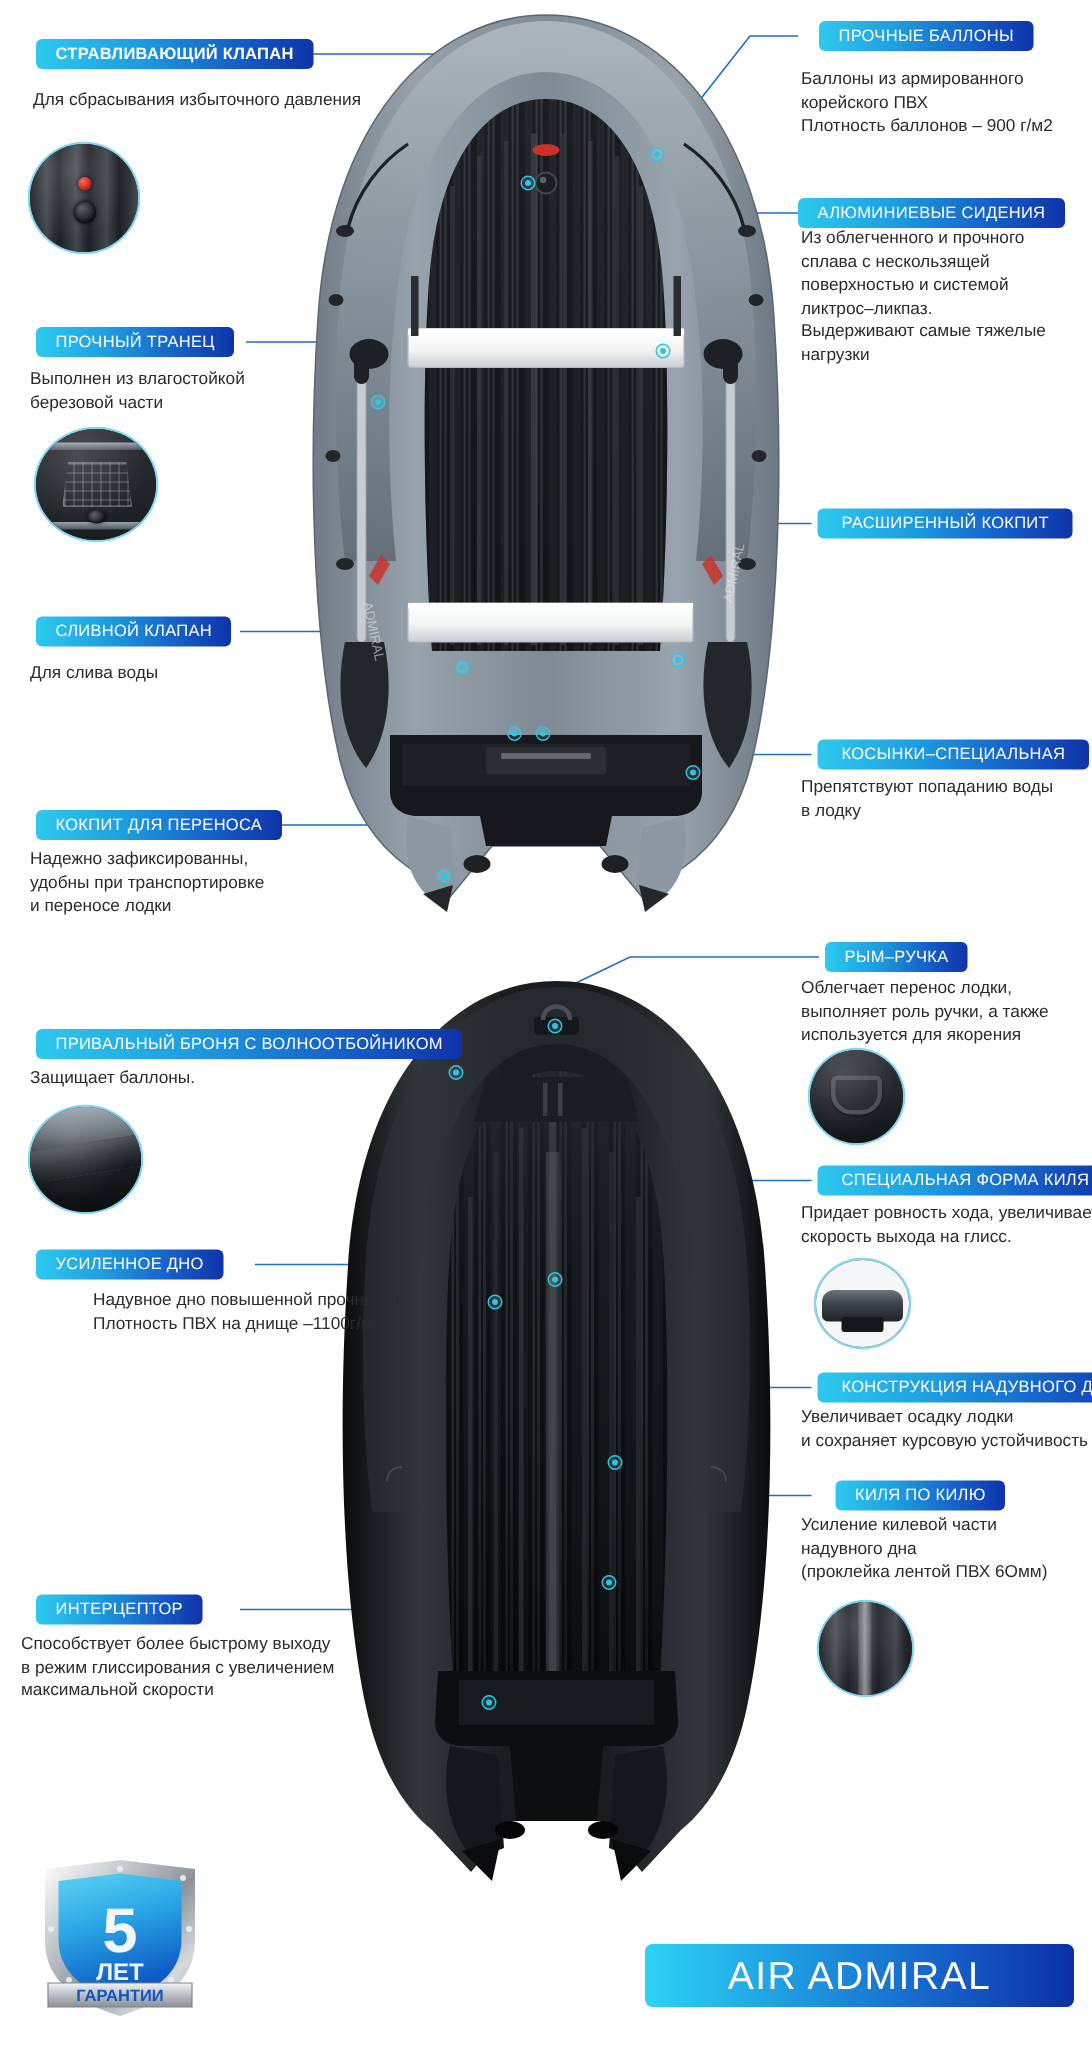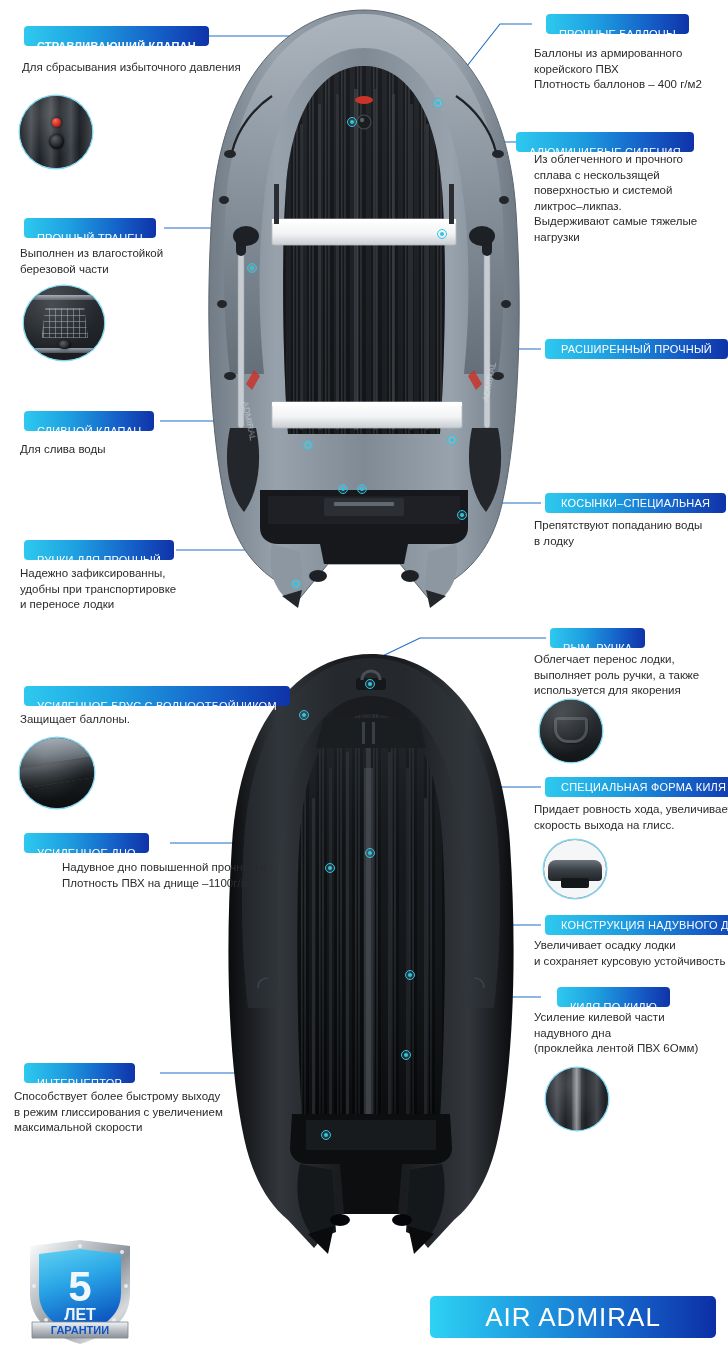--- a/index.html
+++ b/index.html
@@ -13,21 +13,21 @@
 
   
   #lines { position: absolute; inset: 0; width: 728px; height: 1366px; z-index: 5; pointer-events: none; }
 
   
   .badge {
     position: absolute;
     z-index: 20;
     height: 20px;
     line-height: 20px;
-    padding: 10px 13px;
+    padding: 0 13px;
     border-radius: 4px;
     color: #ffffff;
     font-size: 11px;
     letter-spacing: .2px;
     white-space: nowrap;
     background: linear-gradient(90deg,#2ec9ef 0%, #1e9fe0 35%, #1560c8 72%, #0f33a8 100%);
     font-family: "Liberation Sans", sans-serif;
     text-align: center;
   }
   .badge.wide { padding: 0 16px; }
@@ -398,67 +398,67 @@
   <div class="photo" style="left:20px; top:96px; width:72px; height:72px;">
     <div class="ribs"></div>
     <div class="glow"></div>
     <div class="red-btn" style="left:32px; top:22px;"></div>
     <div class="black-btn" style="left:29px; top:38px;"></div>
   </div>
 
   <div class="badge" style="left:546px; top:14px;">ПРОЧНЫЕ БАЛЛОНЫ</div>
   <div class="desc" style="left:534px; top:46px; width:194px;">Баллоны из армированного
 корейского ПВХ
-Плотность баллонов – 400 г/м2</div>
-
-  <div class="badge" style="left:516px; top:132px;text-decoration:underline;">АЛЮМИНИЕВЫЕ СИДЕНИЯ</div>
+Плотность баллонов – 900 г/м2</div>
+
+  <div class="badge" style="left:532px; top:132px;">АЛЮМИНИЕВЫЕ СИДЕНИЯ</div>
   <div class="desc" style="left:534px; top:152px; width:196px;">Из облегченного и прочного
 сплава с нескользящей
 поверхностью и системой
 ликтрос–ликпаз.
 Выдерживают самые тяжелые
 нагрузки</div>
 
   <div class="badge" style="left:24px; top:218px;">ПРОЧНЫЙ ТРАНЕЦ</div>
   <div class="desc" style="left:20px; top:246px; width:200px;">Выполнен из влагостойкой
 березовой части</div>
   <div class="photo" style="left:24px; top:286px; width:80px; height:74px;">
     <div class="ribs" style="background:linear-gradient(180deg,#2a2e33,#1a1d20);"></div>
     <div class="bar-light" style="top:12%;"></div>
     <div class="transom-grid"></div>
     <div class="bar-light" style="top:84%;"></div>
     <div class="black-btn" style="left:34px; top:54px; width:13px; height:9px; border-radius:50%;"></div>
     <div class="glow"></div>
   </div>
 
-  <div class="badge wide" style="left:545px; top:339px;">РАСШИРЕННЫЙ  ПРОЧНЫЙ</div>
+  <div class="badge wide" style="left:545px; top:339px;">РАСШИРЕННЫЙ  КОКПИТ</div>
 
   <div class="badge" style="left:24px; top:411px;">СЛИВНОЙ КЛАПАН</div>
   <div class="desc" style="left:20px; top:442px; width:200px;">Для слива воды</div>
 
   <div class="badge wide" style="left:545px; top:493px;">КОСЫНКИ–СПЕЦИАЛЬНАЯ</div>
   <div class="desc" style="left:534px; top:518px; width:196px;">Препятствуют попаданию воды
 в лодку</div>
 
-  <div class="badge" style="left:24px; top:540px;">РУЧКИ ДЛЯ ПРОЧНЫЙ</div>
+  <div class="badge" style="left:24px; top:540px;">КОКПИТ ДЛЯ ПЕРЕНОСА</div>
   <div class="desc" style="left:20px; top:566px; width:204px;">Надежно зафиксированны,
 удобны при транспортировке
 и переносе лодки</div>
 
   <div class="badge" style="left:550px; top:628px;">РЫМ–РУЧКА</div>
   <div class="desc" style="left:534px; top:652px; width:196px;">Облегчает перенос лодки,
 выполняет роль ручки, а также
 используется для якорения</div>
   <div class="photo" style="left:540px; top:700px; width:62px; height:62px;">
     <div class="ribs" style="background:linear-gradient(180deg,#30353a,#121416);"></div>
     <div class="ring-handle"></div>
     <div class="glow"></div>
   </div>
 
-  <div class="badge" style="left:24px; top:686px;">УСИЛЕННОЕ БРУС С ВОЛНООТБОЙНИКОМ</div>
+  <div class="badge" style="left:24px; top:686px;">ПРИВАЛЬНЫЙ БРОНЯ С ВОЛНООТБОЙНИКОМ</div>
   <div class="desc" style="left:20px; top:712px; width:220px;">Защищает баллоны.</div>
   <div class="photo" style="left:20px; top:738px; width:74px; height:70px;">
     <div class="ribs" style="background:linear-gradient(180deg,#9aa3ad 0%,#6b737c 22%,#181b1e 58%,#0c0e10 100%);"></div>
     <div class="rub-rail"></div>
     <div class="glow"></div>
   </div>
 
   <div class="badge wide" style="left:545px; top:777px;">СПЕЦИАЛЬНАЯ ФОРМА КИЛЯ</div>
   <div class="desc" style="left:534px; top:802px; width:200px;">Придает ровность хода, увеличивает
 скорость выхода на глисс.</div>

